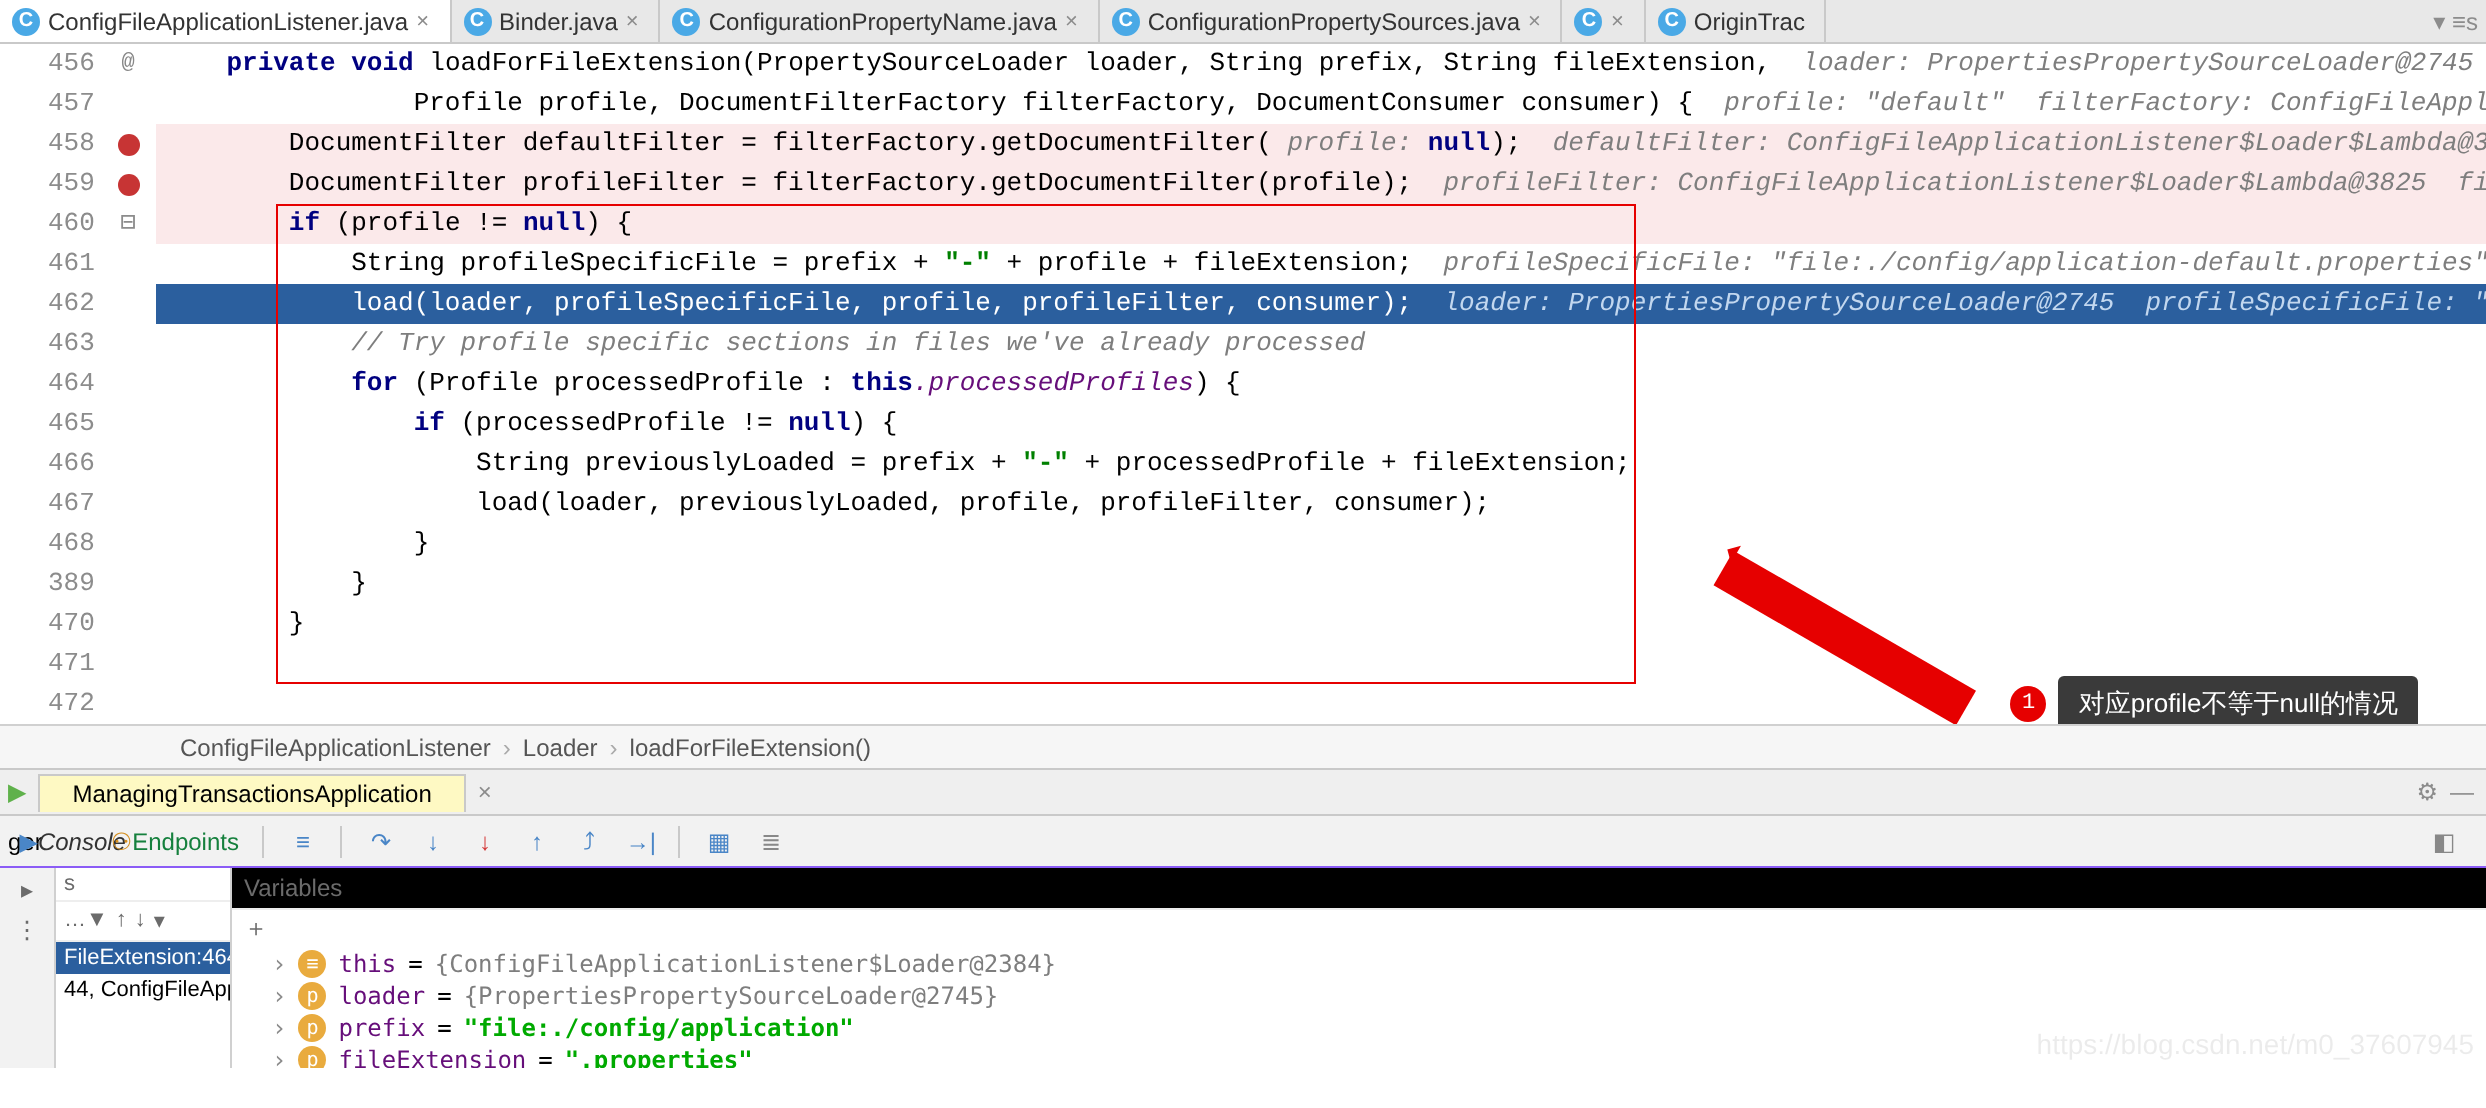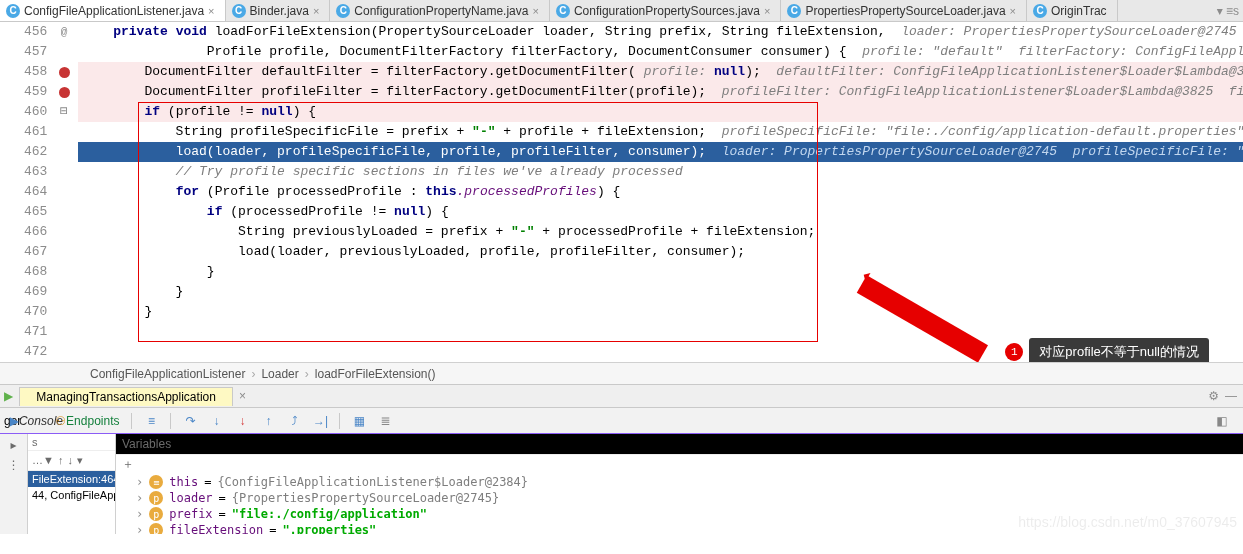--- a/index.html
+++ b/index.html
@@ -89,21 +89,20 @@
       <span>ConfigurationPropertyName.java</span>
       <span class="close">×</span>
     </div>
   <div class="tab">
       <span class="jicon">C</span>
       <span>ConfigurationPropertySources.java</span>
       <span class="close">×</span>
     </div>
   <div class="tab">
       <span class="jicon">C</span>
-      <span>PropertiesPropertySourceLoader.java</span>
       <span class="close">×</span>
     </div>
   <div class="tab">
       <span class="jicon">C</span>
       <span>OriginTrac</span>
     </div>
   <div class="tabs-extra">▾ ≡s</div>
 </div>
 
 <div class="editor" style="position:relative;">
@@ -114,21 +113,21 @@
       <div>459</div>
     <div>460</div>
       <div>461</div>
       <div>462</div>
       <div>463</div>
     <div>464</div>
       <div>465</div>
       <div>466</div>
       <div>467</div>
     <div>468</div>
-      <div>469</div>
+      <div>389</div>
       <div>470</div>
       <div>471</div>
     <div>472</div>
   </div>
   <div class="marks">
     <div>
         <span class="at">@</span>
       </div>
     <div></div>
     <div>

